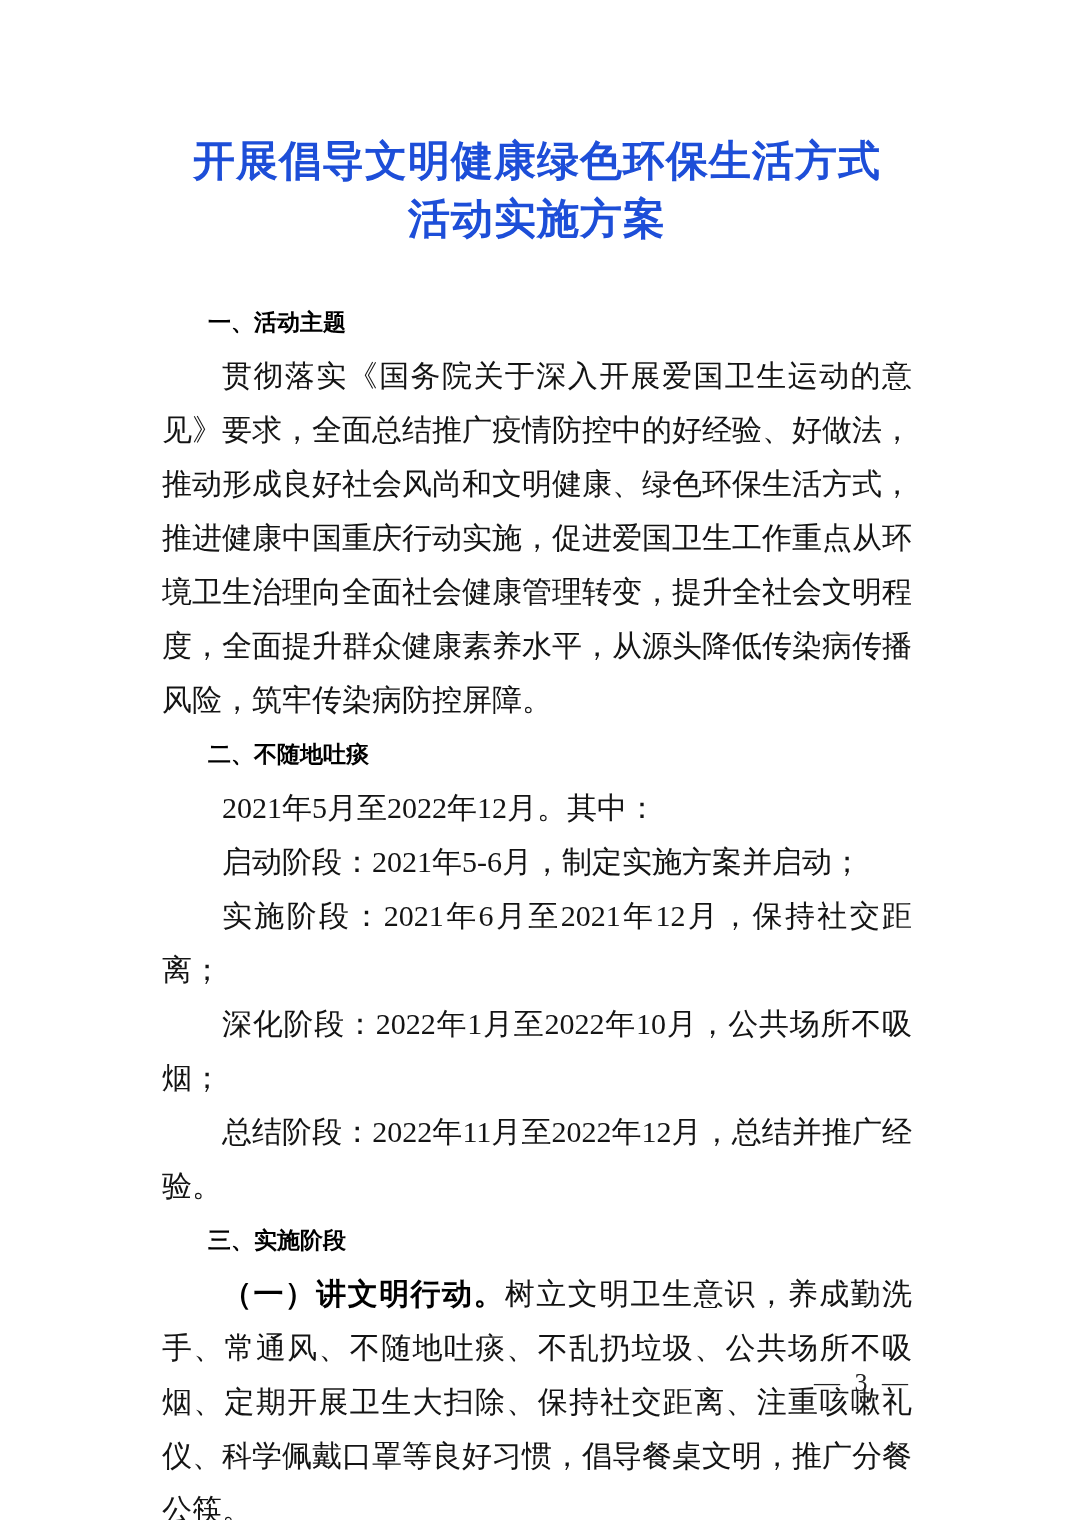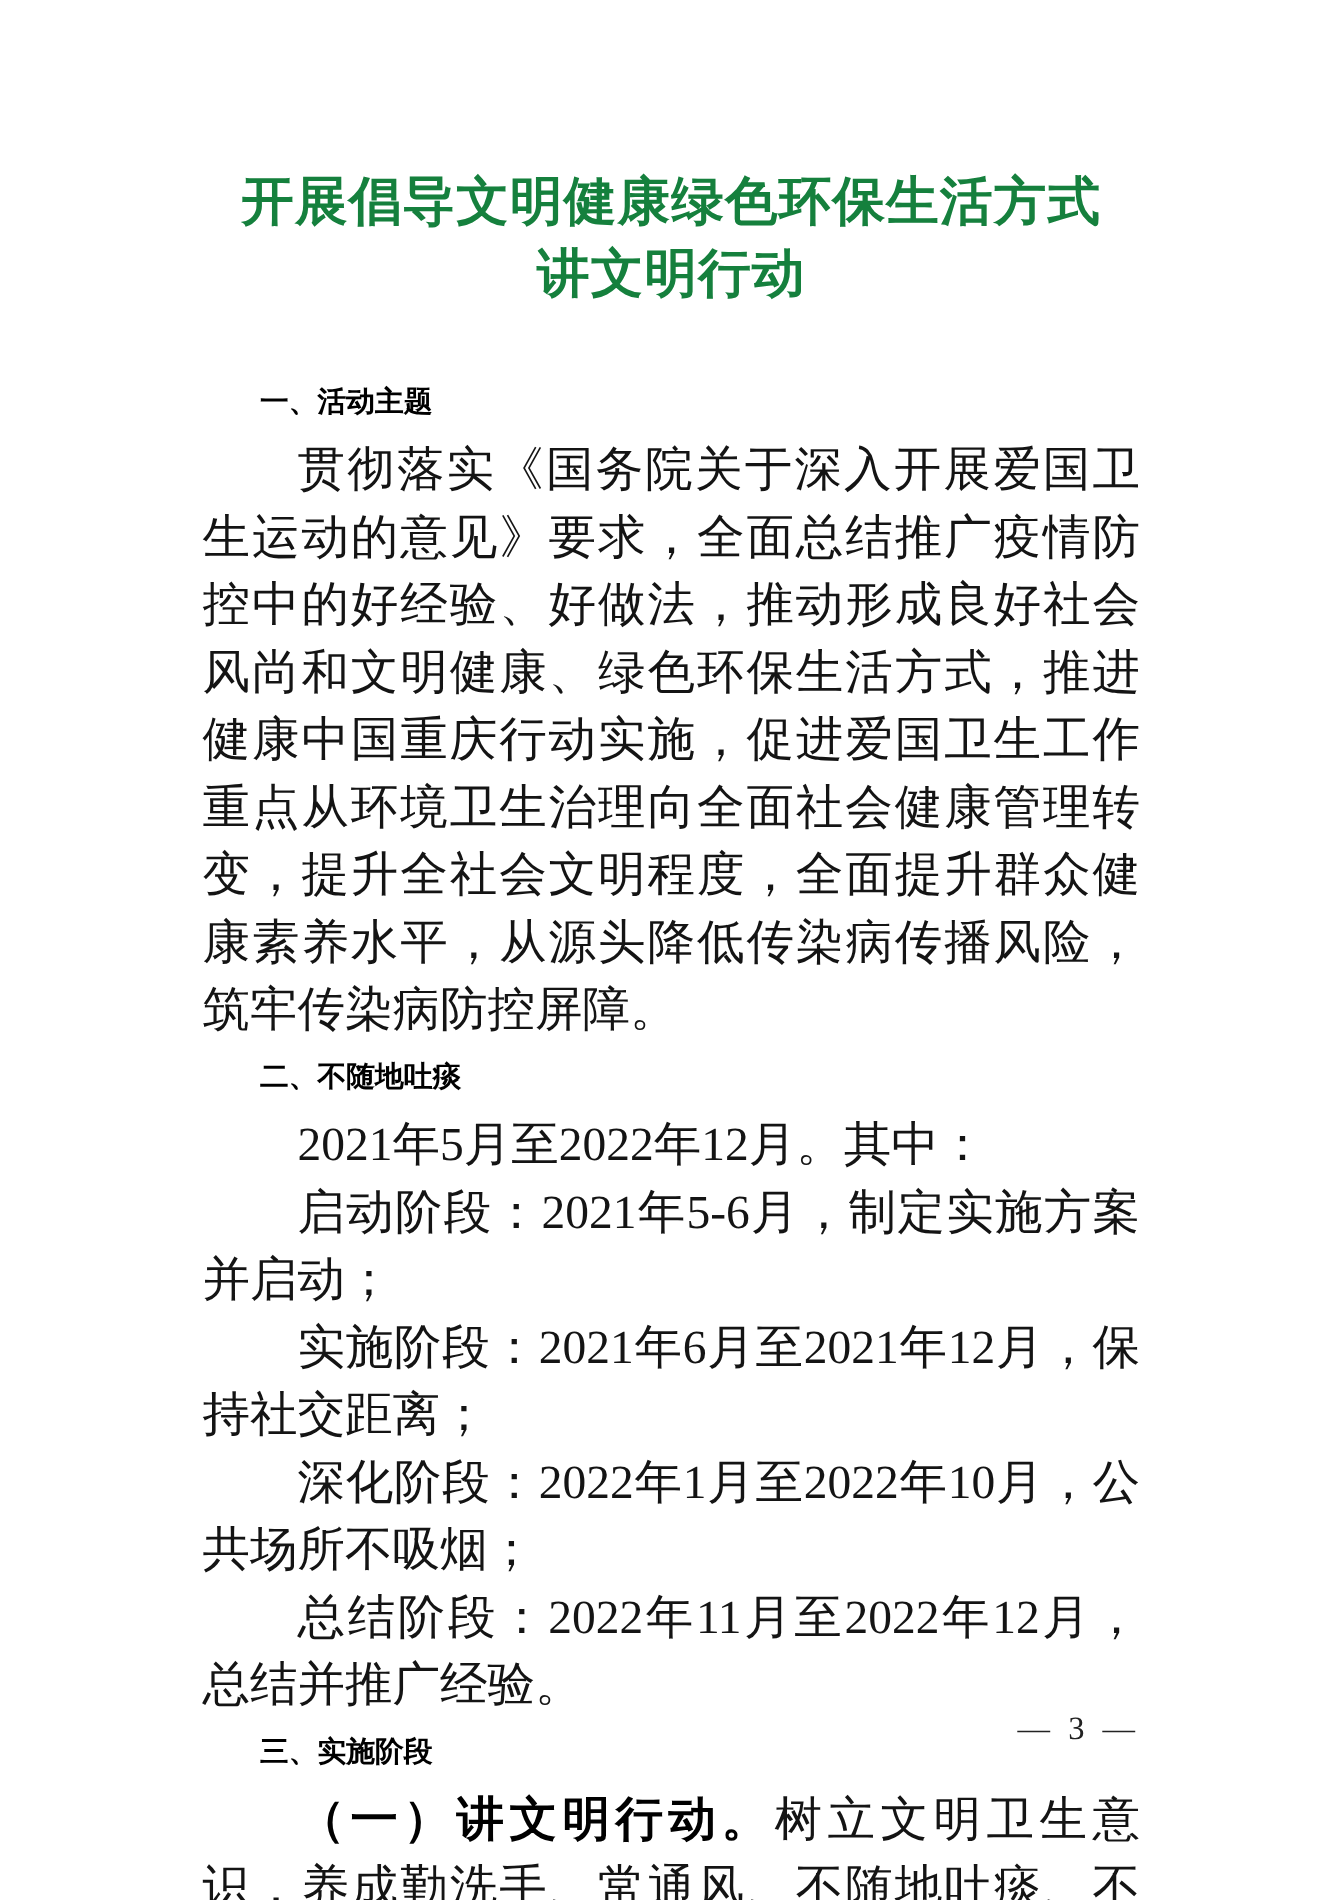--- a/index.html
+++ b/index.html
@@ -22,42 +22,42 @@
     width: 750px;
   }
   .doc-title {
     margin: 132px 0 0 0;
     text-align: center;
     font-family: "DejaVu Serif", "Liberation Serif", serif;
     font-weight: 700;
     font-size: 42px;
     line-height: 58px;
     letter-spacing: 1px;
-    color: #15803d;
+    color: #1d4ed8;
   }
   .title-line {
     display: block;
   }
   .sec-heading {
     margin: 0;
     font-family: "DejaVu Sans", "Liberation Sans", sans-serif;
     font-weight: 700;
     font-size: 23px;
     line-height: 54px;
     text-indent: 2em;
     color: #000000;
   }
   .sec-heading.first {
     margin-top: 47px;
   }
   .body-para {
     margin: 0;
     font-family: "Liberation Serif", "DejaVu Serif", serif;
     font-weight: 400;
-    font-size: 38px;
+    font-size: 30px;
     line-height: 54px;
     text-indent: 2em;
     text-align: justify;
     text-justify: inter-ideograph;
     color: #141414;
   }
   .para-lead {
     font-weight: 700;
     color: #000000;
   }
@@ -73,21 +73,21 @@
   }
 </style>
 </head>
 <body>
 
 <div class="page">
   <div class="content">
 
     <h1 class="doc-title">
       <span class="title-line">开展倡导文明健康绿色环保生活方式</span>
-      <span class="title-line">讲文明行动</span>
+      <span class="title-line">活动实施方案</span>
     </h1>
 
     <h2 class="sec-heading first">一、活动主题</h2>
     <p class="body-para">贯彻落实《国务院关于深入开展爱国卫生运动的意见》要求，全面总结推广疫情防控中的好经验、好做法，推动形成良好社会风尚和文明健康、绿色环保生活方式，推进健康中国重庆行动实施，促进爱国卫生工作重点从环境卫生治理向全面社会健康管理转变，提升全社会文明程度，全面提升群众健康素养水平，从源头降低传染病传播风险，筑牢传染病防控屏障。</p>
 
     <h2 class="sec-heading">二、不随地吐痰</h2>
     <p class="body-para">2021年5月至2022年12月。其中：</p>
     <p class="body-para">启动阶段：2021年5-6月，制定实施方案并启动；</p>
     <p class="body-para">实施阶段：2021年6月至2021年12月，保持社交距离；</p>
     <p class="body-para">深化阶段：2022年1月至2022年10月，公共场所不吸烟；</p>

